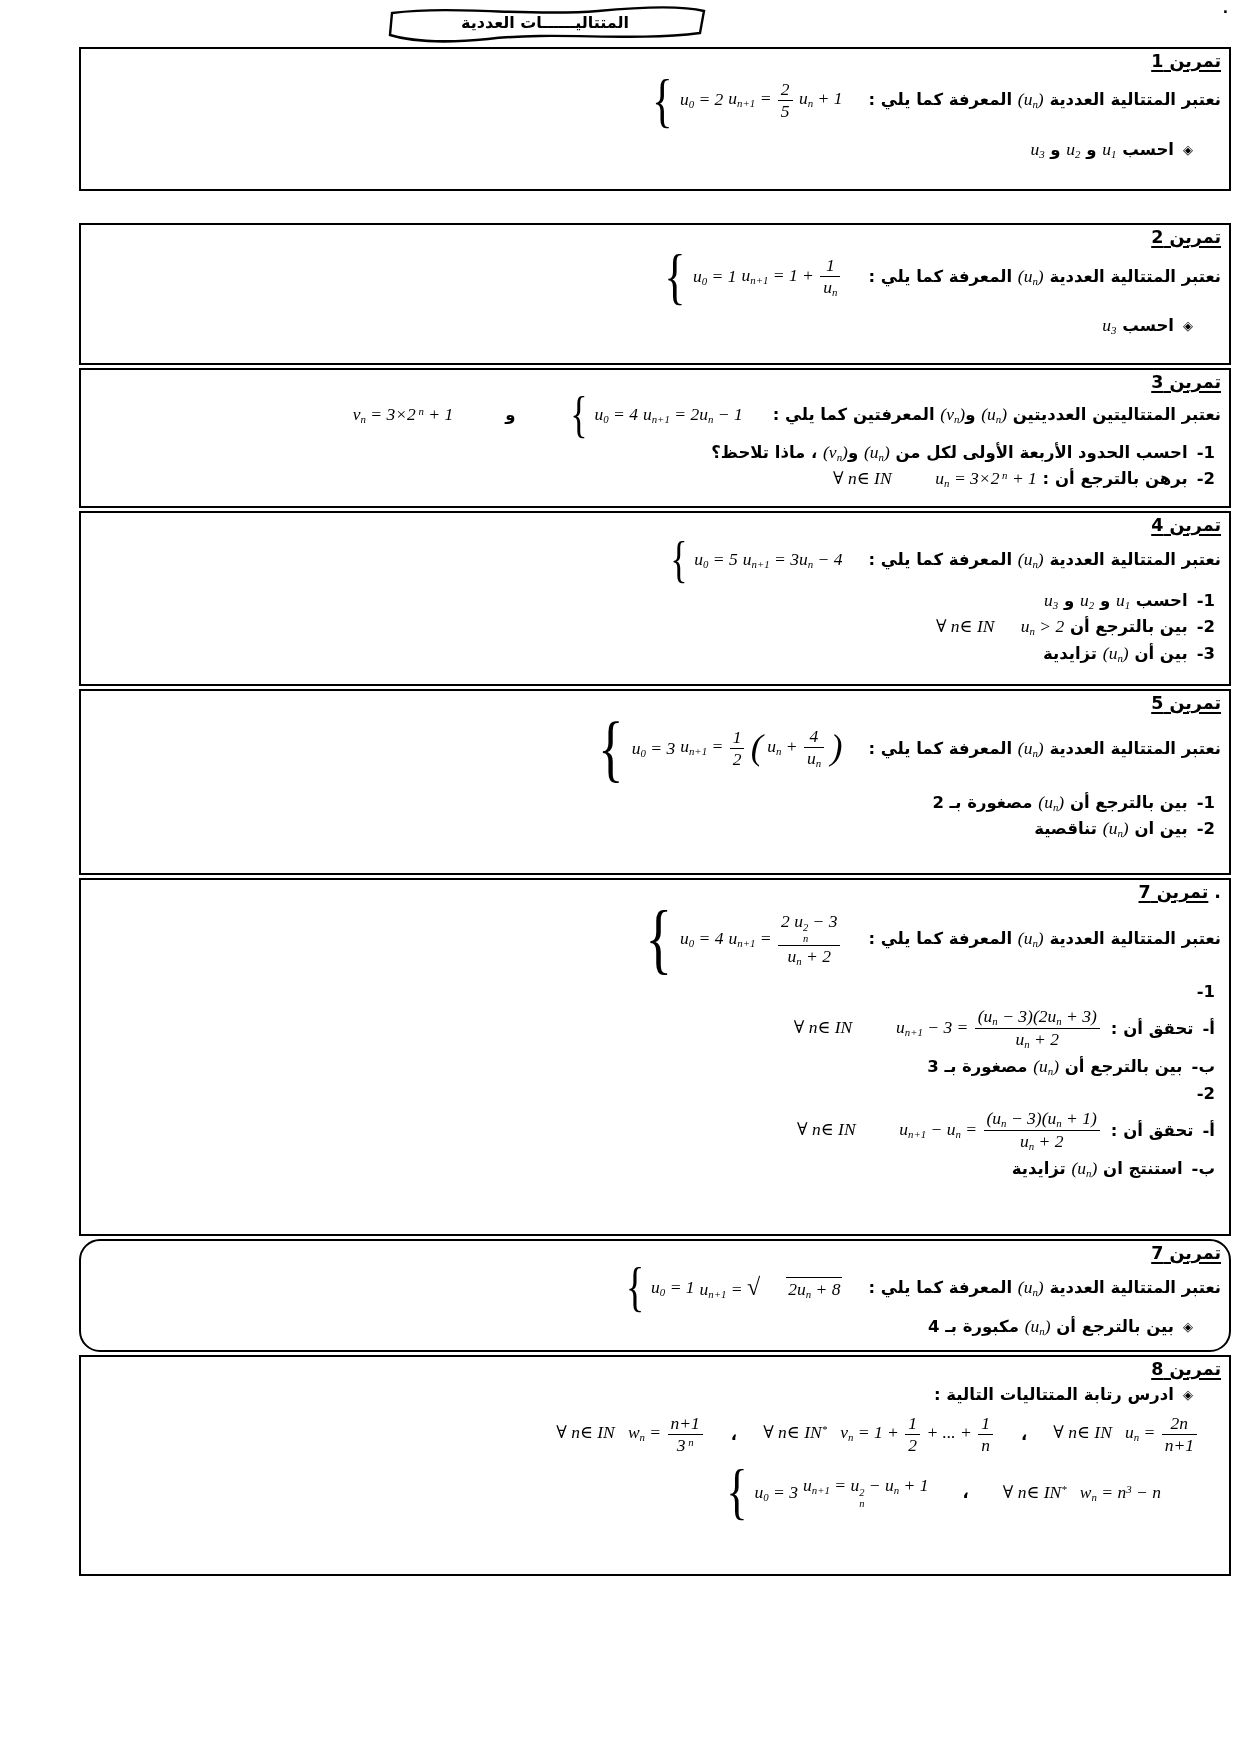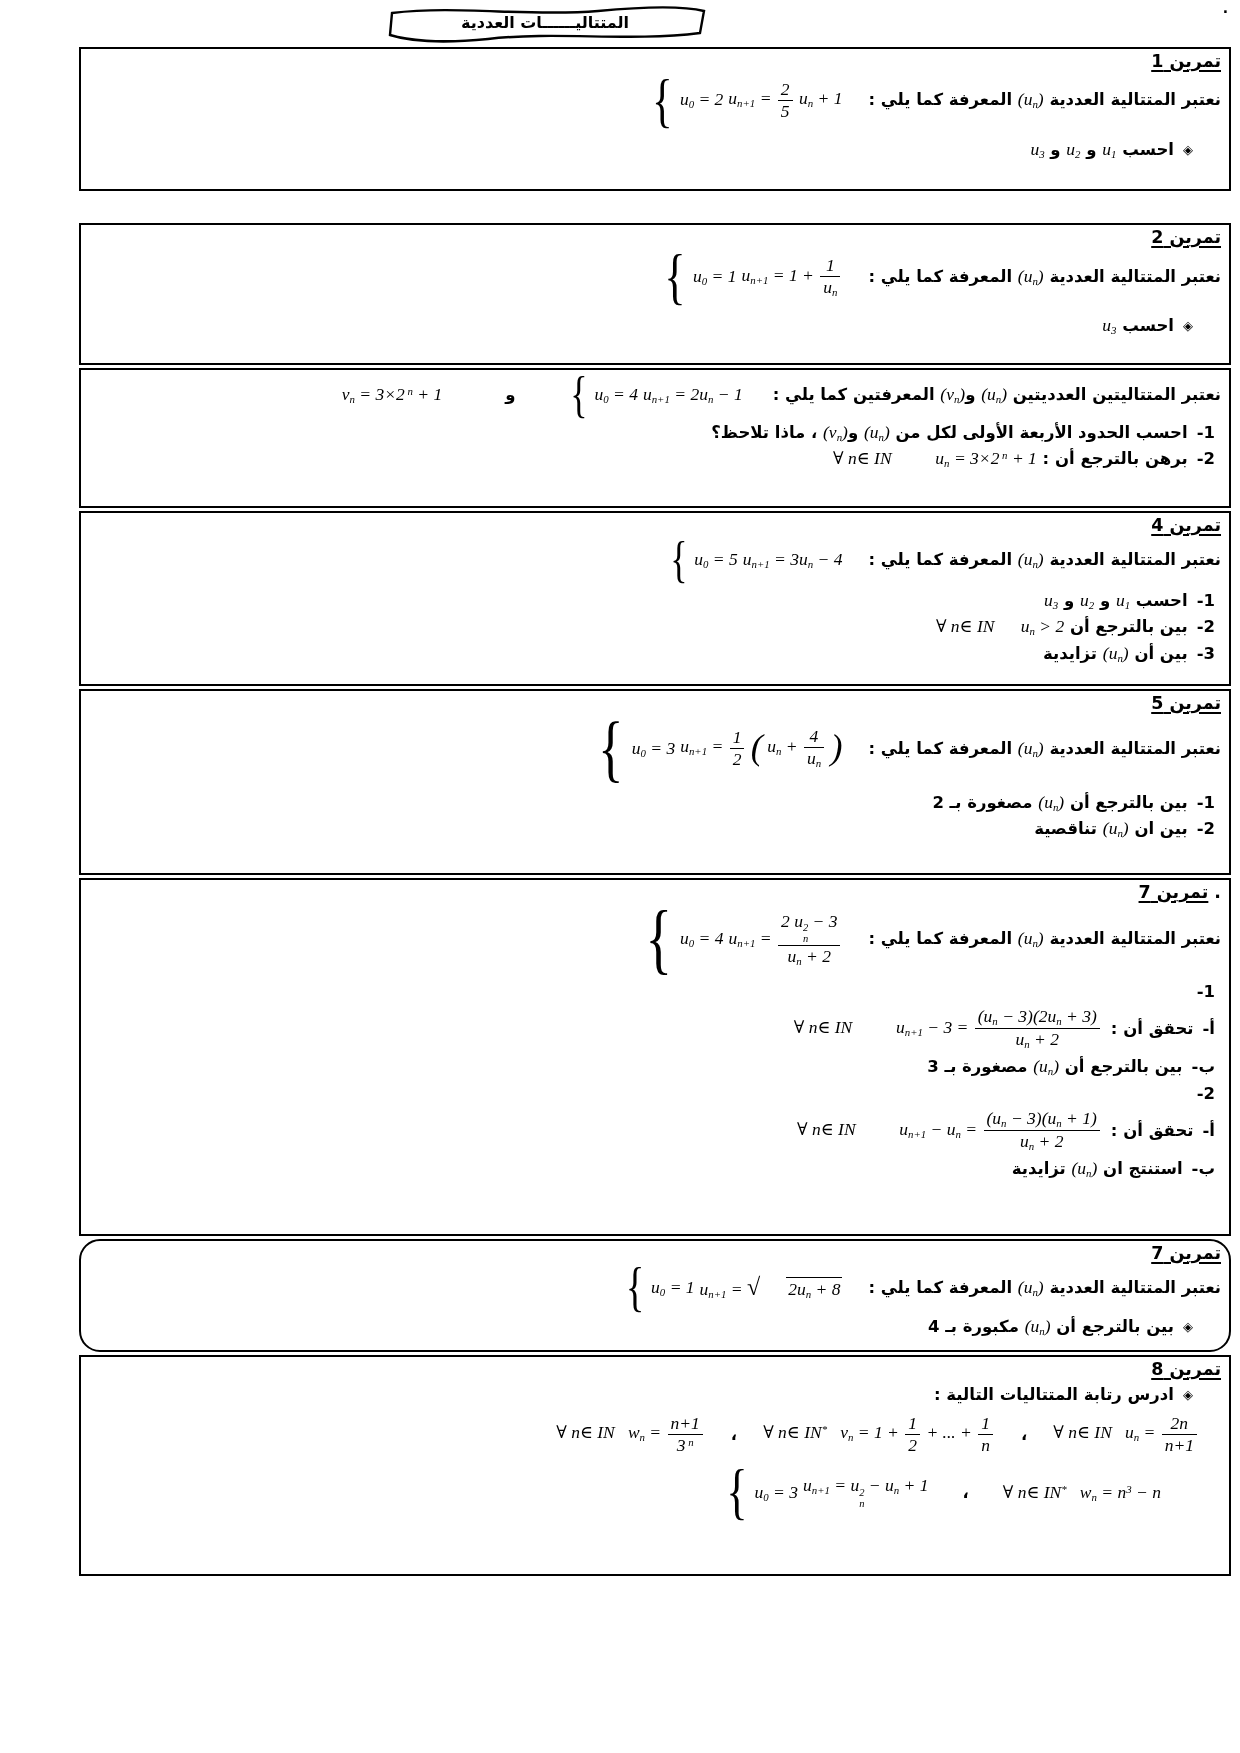--- a/index.html
+++ b/index.html
@@ -97,31 +97,34 @@
         </span>
       </span>
     </div>
     <div class="qline blt-line" style="margin-top:10px;">
       <span class="blt">◈</span>
       <span class="ar">احسب <span class="m">u<sub>3</sub></span></span>
     </div>
   </section>
 
   <section class="ex" style="min-height:127px;">
+    <div class="ex-head">
+      <span class="hd">تمرين 3</span>
+    </div>
     <div class="ex-main" style="gap:30px;margin-top:0;">
       <span class="ar">نعتبر المتتاليتين العدديتين <span class="m">(u<sub>n</sub>)</span> و<span class="m">(v<sub>n</sub>)</span> المعرفتين كما يلي :</span>
       <span class="sys" style="--bh:50px;">
         <span class="brace">{</span>
         <span class="rows">
           <span class="m">u<sub>0</sub> = 4</span>
           <span class="m">u<sub>n+1</sub> = 2u<sub>n</sub> − 1</span>
         </span>
       </span>
       <span class="ar" style="margin-right:26px;">و</span>
-      <span class="m" style="margin-right:33px;">v<sub>n</sub> = 3×2<sup> n</sup> + 1</span>
+      <span class="m" style="margin-right:22px;">v<sub>n</sub> = 3×2<sup> n</sup> + 1</span>
     </div>
     <div class="qline">
       <span class="mk">-1</span>
       <span class="ar">احسب الحدود الأربعة الأولى لكل من <span class="m">(u<sub>n</sub>)</span> و<span class="m">(v<sub>n</sub>)</span> ، ماذا تلاحظ؟</span>
     </div>
     <div class="qline">
       <span class="mk">-2</span>
       <span class="ar">برهن بالترجع أن : <span class="m">∀ n∈ IN    u<sub>n</sub> = 3×2<sup> n</sup> + 1</span></span>
     </div>
   </section>

